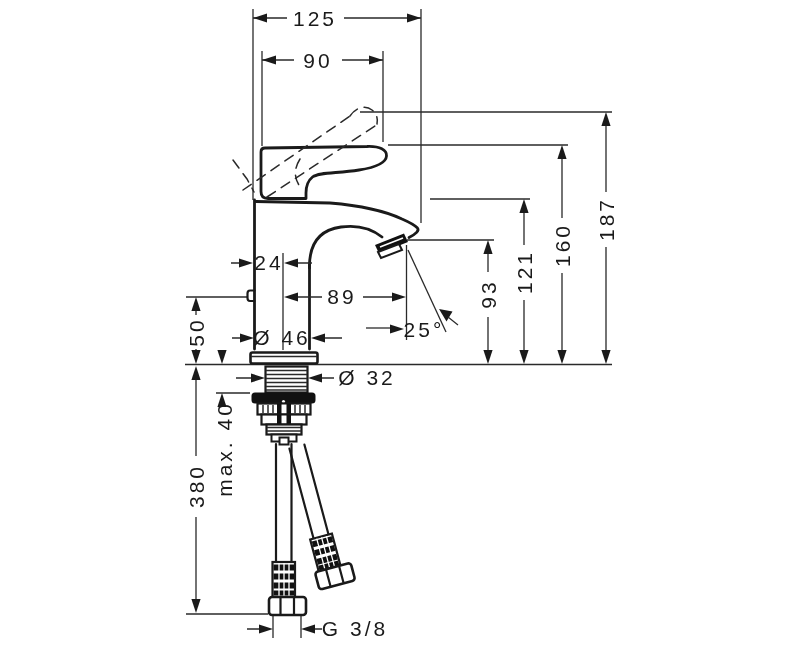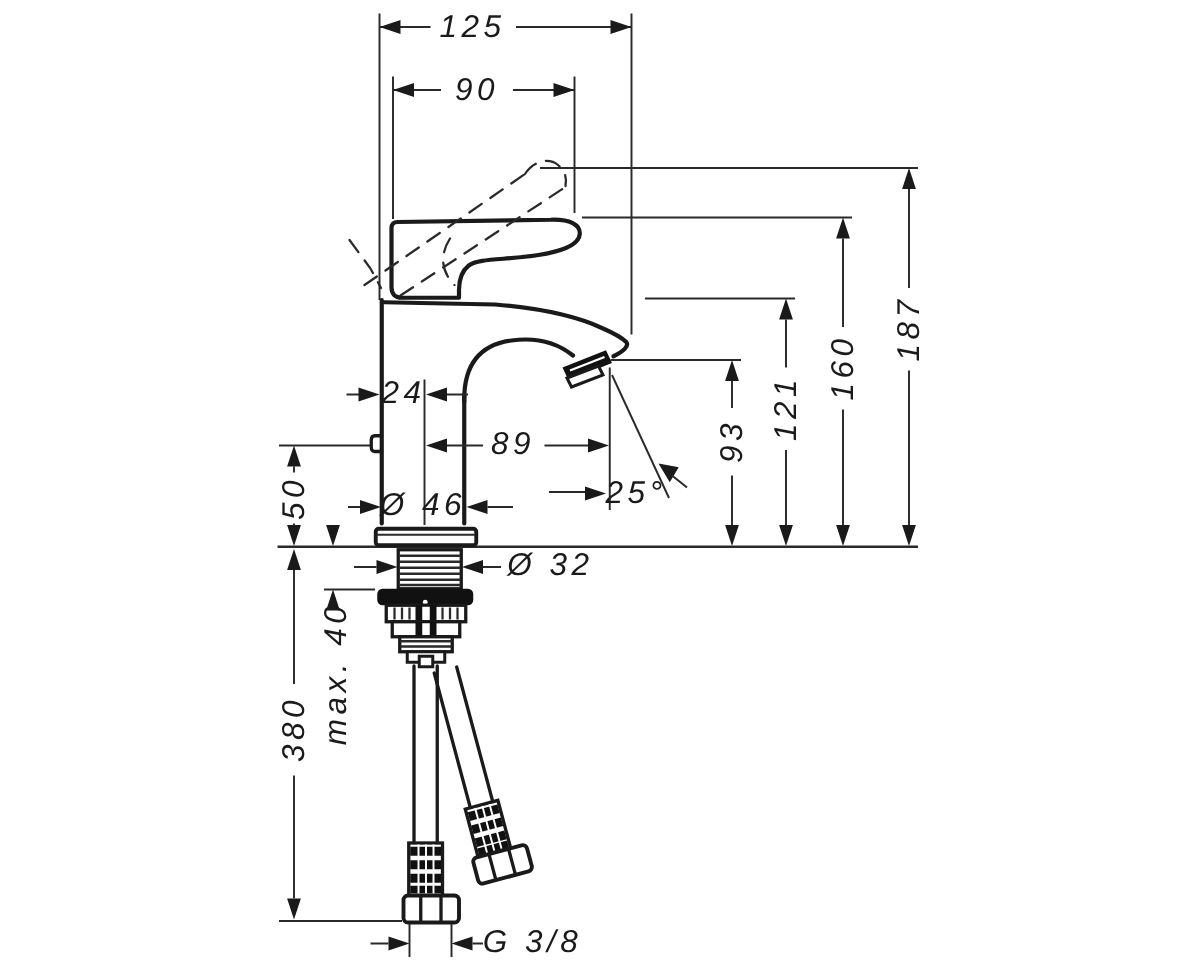--- a/index.html
+++ b/index.html
@@ -1,16 +1,16 @@
 <!DOCTYPE html>
 <html><head>
 <meta charset="utf-8">
 <style>
   html,body{margin:0;padding:0;background:#ffffff;}
-  .sheet{position:relative;width:800px;height:650px;background:#ffffff;overflow:hidden;font-style:italic;}
+  .sheet{position:relative;width:800px;height:650px;background:#ffffff;overflow:hidden;}
   svg{position:absolute;top:0;left:0;}
   svg text{
     font-family:"Liberation Sans","DejaVu Sans",sans-serif;
     font-size:21px;
     fill:#1a1a1a;
     letter-spacing:3px;
   }
   .thick{stroke:#1a1a1a;stroke-width:2.8;fill:none;stroke-linecap:round;stroke-linejoin:round;}
   .med{stroke:#1a1a1a;stroke-width:2.2;fill:none;stroke-linecap:round;}
   .thin{stroke:#2a2a2a;stroke-width:1.3;fill:none;}

